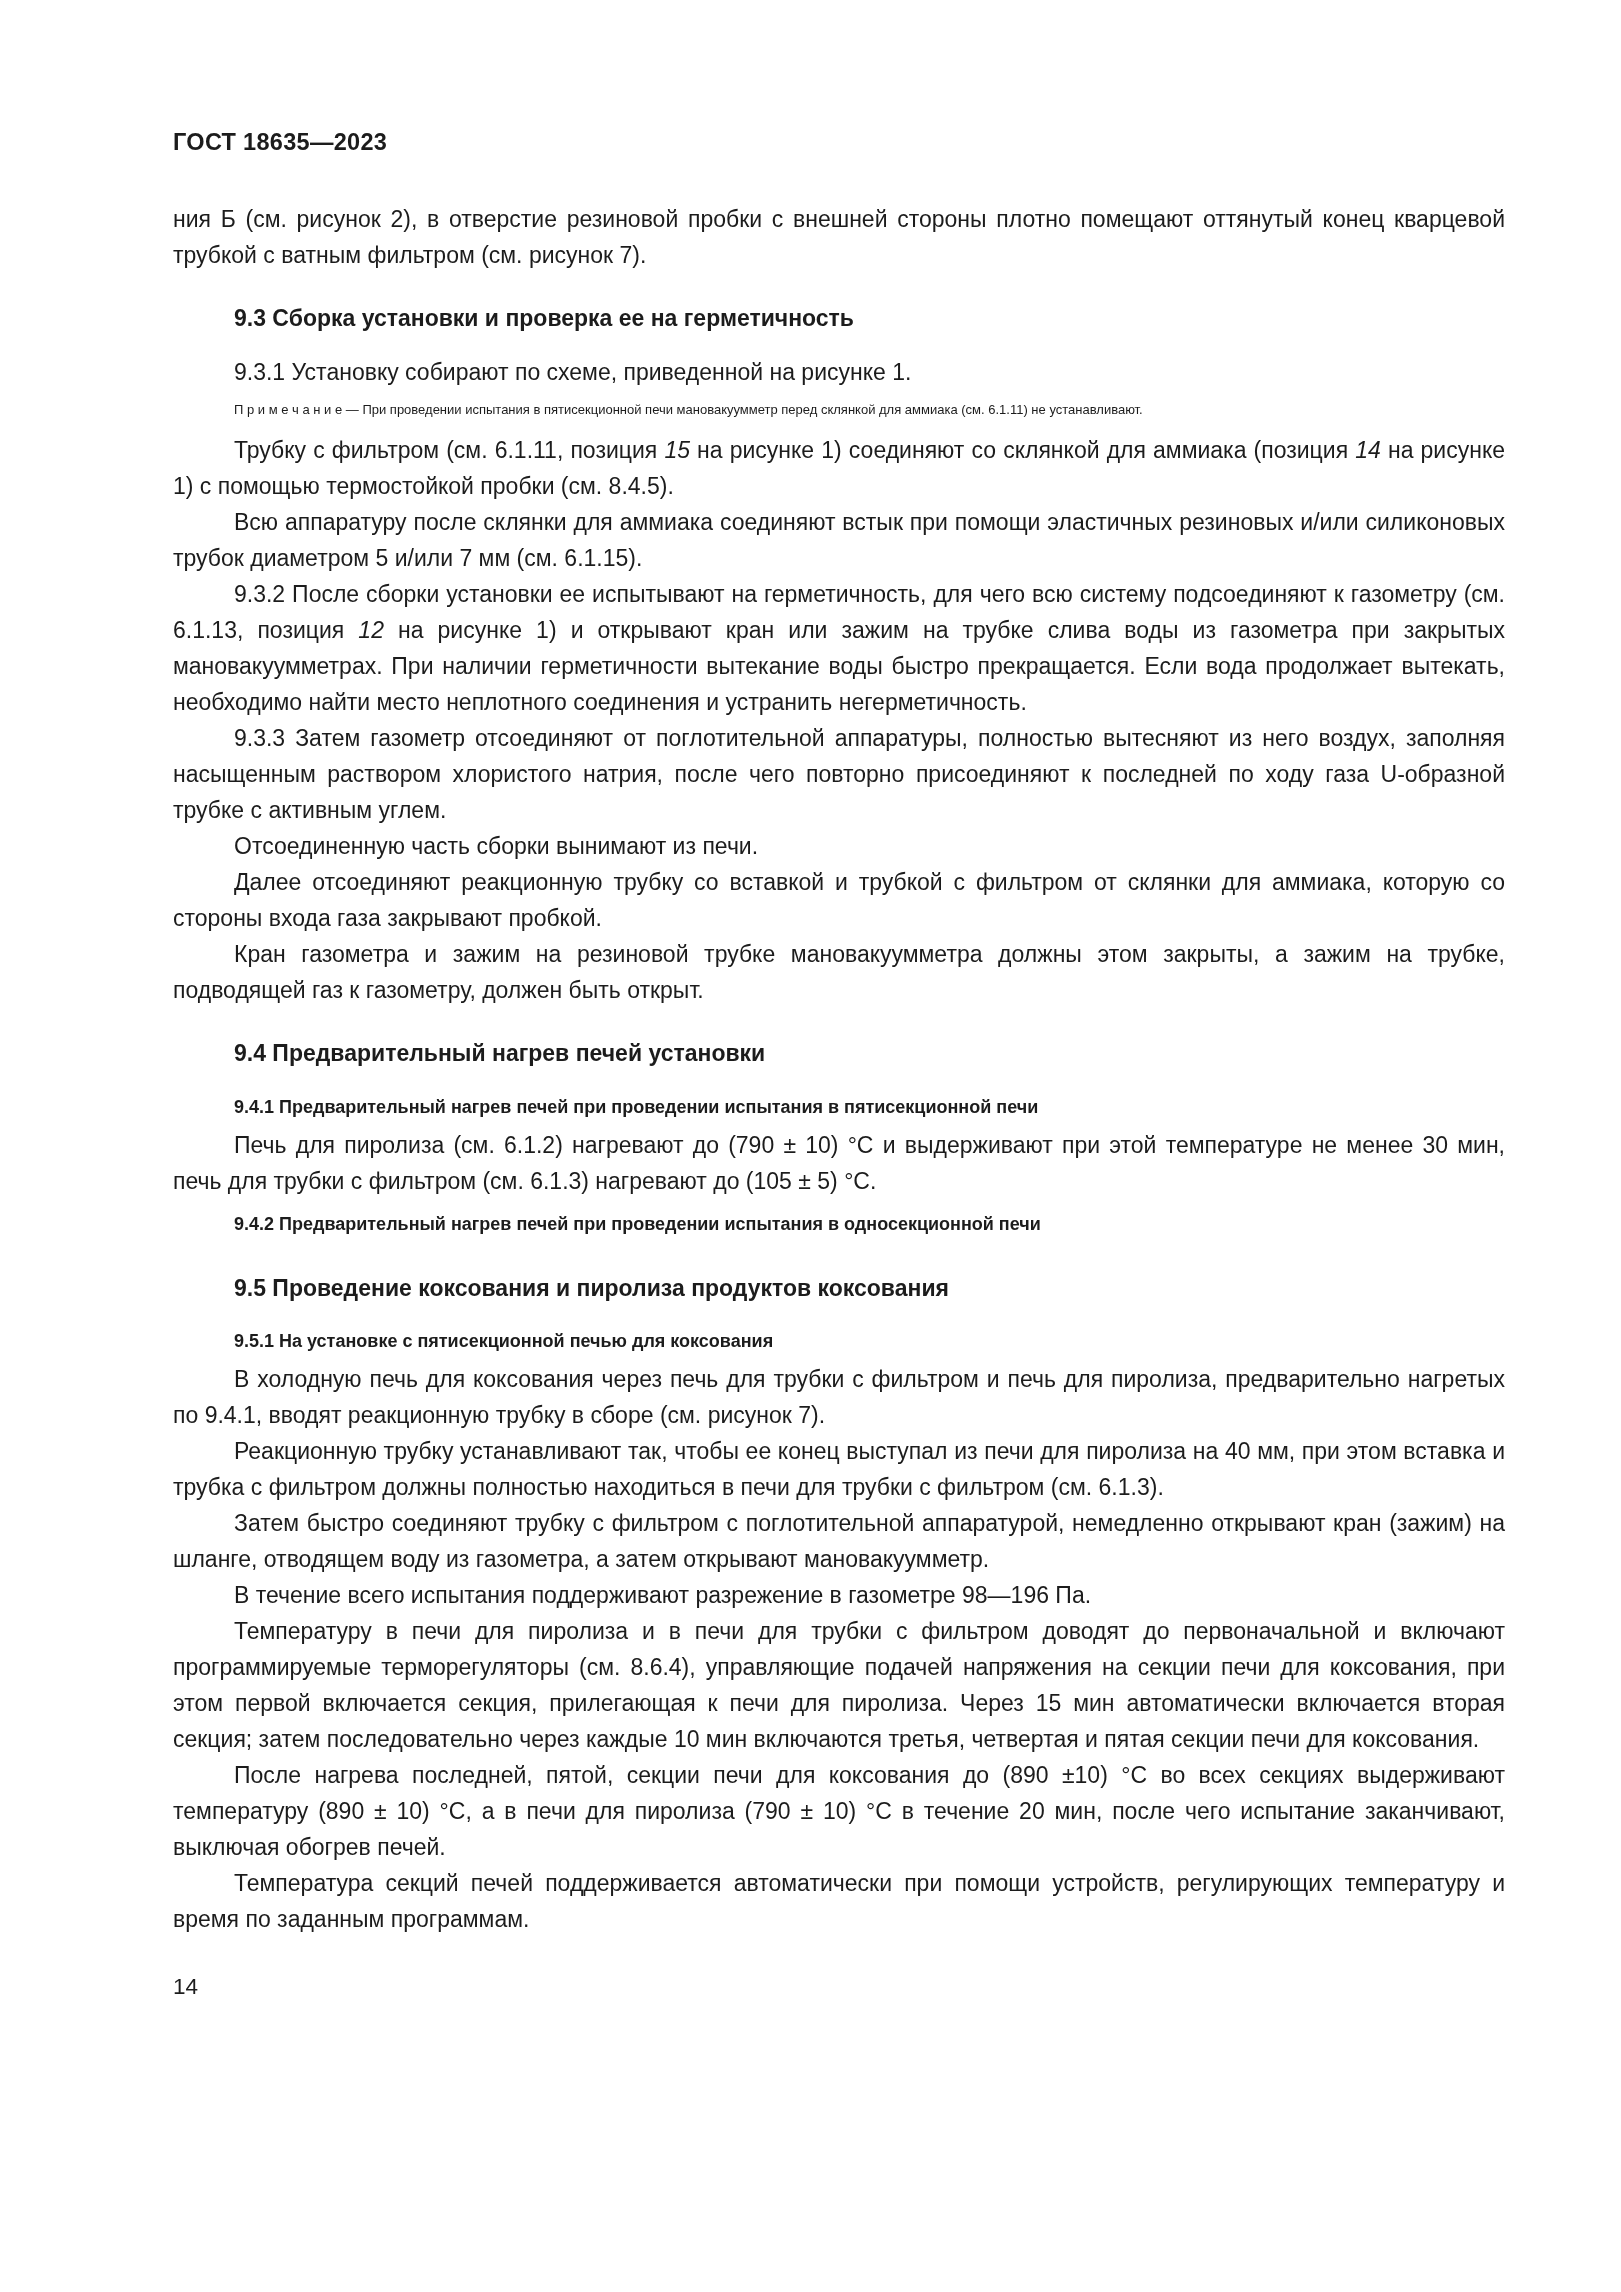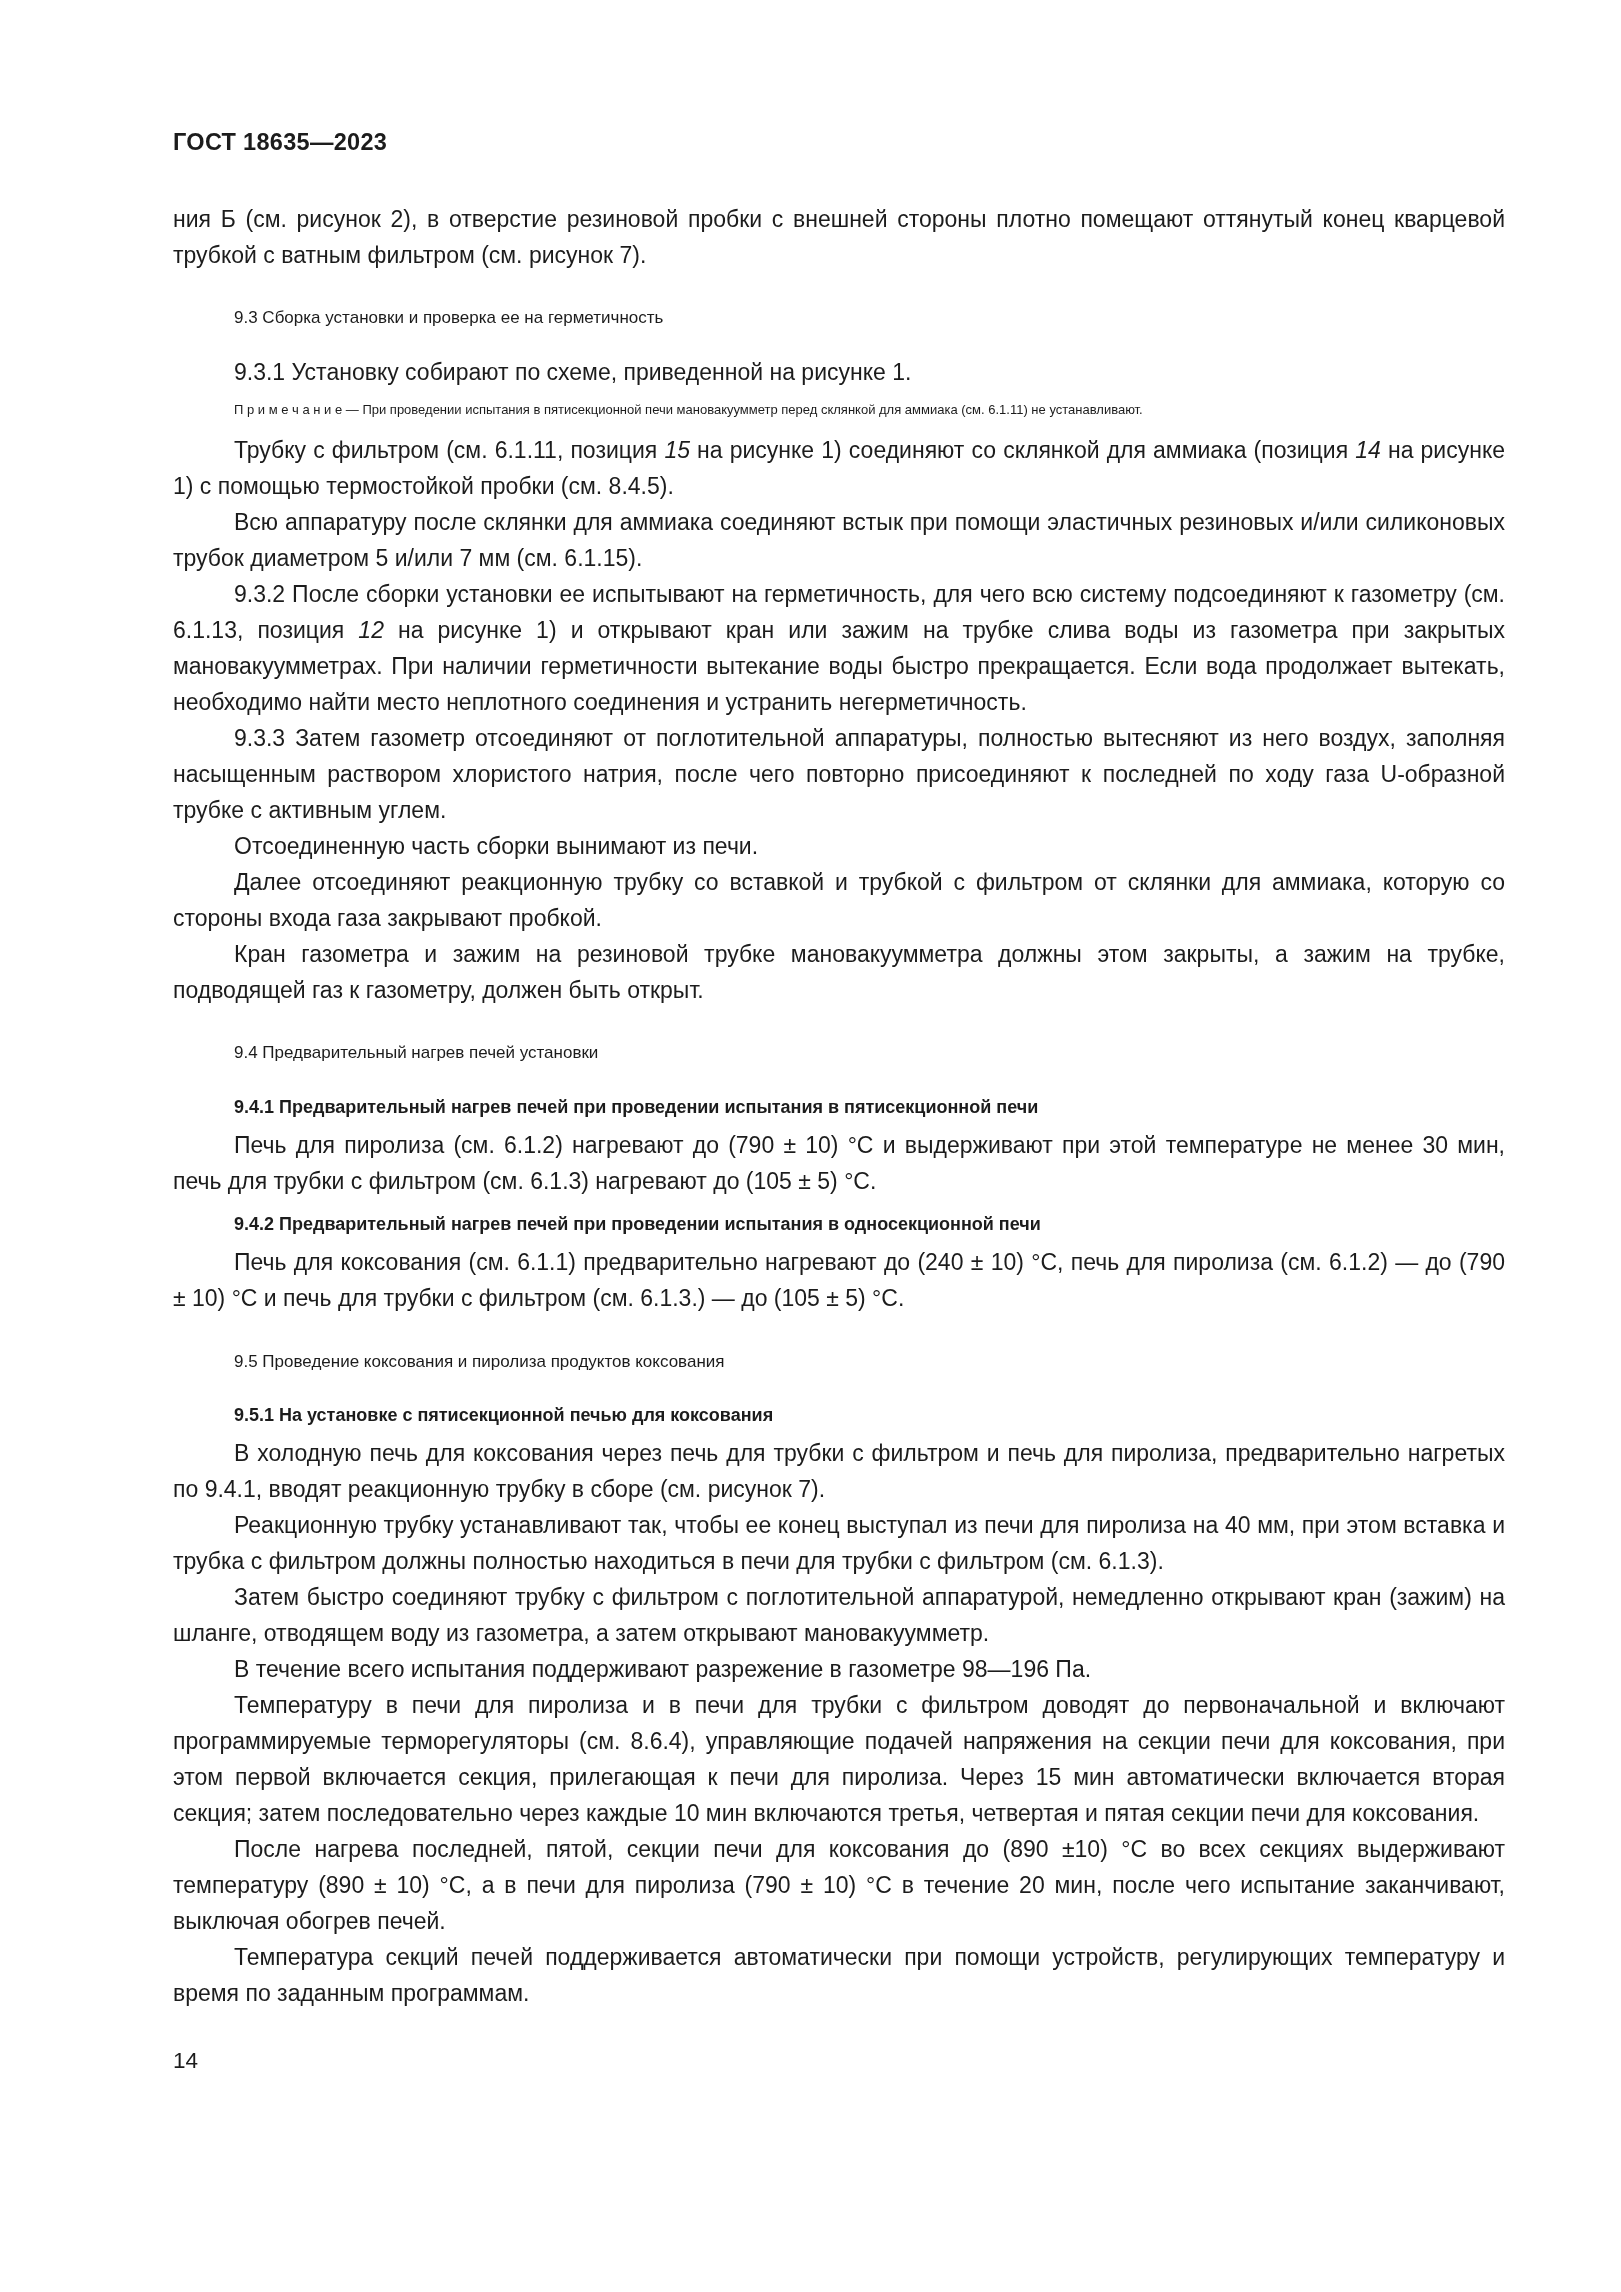--- a/index.html
+++ b/index.html
@@ -34,23 +34,23 @@
   .body, .body-noindent {
     font-size: 23px;
     line-height: 36px;
     text-align: justify;
     text-indent: 61px;
   }
   .body-noindent {
     text-indent: 0;
   }
   .heading {
-    font-size: 17px;
+    font-size: 23px;
     line-height: 36px;
-    font-weight: normal;
+    font-weight: bold;
     margin: 27.4px 0 17.6px 0 !important;
     text-indent: 61px;
   }
   .subheading {
     font-size: 18px;
     line-height: 36px;
     font-weight: bold;
     margin: 7.8px 0 2px 0 !important;
     text-indent: 61px;
   }
@@ -85,21 +85,20 @@
       <p class="body"><span>Всю аппаратуру после склянки для аммиака соединяют встык при помощи эластичных резиновых и/или силиконовых трубок диаметром 5 и/или 7 мм (см. 6.1.15).</span></p>
       <p class="body"><span>9.3.2 После сборки установки ее испытывают на герметичность, для чего всю систему подсоединяют к газометру (см. 6.1.13, позиция </span><span class="italic">12</span><span> на рисунке 1) и открывают кран или зажим на трубке слива воды из газометра при закрытых мановакуумметрах. При наличии герметичности вытекание воды быстро прекращается. Если вода продолжает вытекать, необходимо найти место неплотного соединения и устранить негерметичность.</span></p>
       <p class="body"><span>9.3.3 Затем газометр отсоединяют от поглотительной аппаратуры, полностью вытесняют из него воздух, заполняя насыщенным раствором хлористого натрия, после чего повторно присоединяют к последней по ходу газа U-образной трубке с активным углем.</span></p>
       <p class="body"><span>Отсоединенную часть сборки вынимают из печи.</span></p>
       <p class="body"><span>Далее отсоединяют реакционную трубку со вставкой и трубкой с фильтром от склянки для аммиака, которую со стороны входа газа закрывают пробкой.</span></p>
       <p class="body"><span>Кран газометра и зажим на резиновой трубке мановакуумметра должны этом закрыты, а зажим на трубке, подводящей газ к газометру, должен быть открыт.</span></p>
       <p class="heading"><span>9.4 Предварительный нагрев печей установки</span></p>
       <p class="subheading"><span>9.4.1 Предварительный нагрев печей при проведении испытания в пятисекционной печи</span></p>
       <p class="body"><span>Печь для пиролиза (см. 6.1.2) нагревают до (790 ± 10) °С и выдерживают при этой температуре не менее 30 мин, печь для трубки с фильтром (см. 6.1.3) нагревают до (105 ± 5) °С.</span></p>
       <p class="subheading"><span>9.4.2 Предварительный нагрев печей при проведении испытания в односекционной печи</span></p>
-      <p class="body"><span>Печь для коксования (см. 6.1.1) предварительно нагревают до (240 ± 10) °С, печь для пиролиза (см. 6.1.2) — до (790 ± 10) °С и печь для трубки с фильтром (см. 6.1.3.) — до (105 ± 5) °С.</span></p>
       <p class="heading"><span>9.5 Проведение коксования и пиролиза продуктов коксования</span></p>
       <p class="subheading"><span>9.5.1 На установке с пятисекционной печью для коксования</span></p>
       <p class="body"><span>В холодную печь для коксования через печь для трубки с фильтром и печь для пиролиза, предварительно нагретых по 9.4.1, вводят реакционную трубку в сборе (см. рисунок 7).</span></p>
       <p class="body"><span>Реакционную трубку устанавливают так, чтобы ее конец выступал из печи для пиролиза на 40 мм, при этом вставка и трубка с фильтром должны полностью находиться в печи для трубки с фильтром (см. 6.1.3).</span></p>
       <p class="body"><span>Затем быстро соединяют трубку с фильтром с поглотительной аппаратурой, немедленно открывают кран (зажим) на шланге, отводящем воду из газометра, а затем открывают мановакуумметр.</span></p>
       <p class="body"><span>В течение всего испытания поддерживают разрежение в газометре 98—196 Па.</span></p>
       <p class="body"><span>Температуру в печи для пиролиза и в печи для трубки с фильтром доводят до первоначальной и включают программируемые терморегуляторы (см. 8.6.4), управляющие подачей напряжения на секции печи для коксования, при этом первой включается секция, прилегающая к печи для пиролиза. Через 15 мин автоматически включается вторая секция; затем последовательно через каждые 10 мин включаются третья, четвертая и пятая секции печи для коксования.</span></p>
       <p class="body"><span>После нагрева последней, пятой, секции печи для коксования до (890 ±10) °С во всех секциях выдерживают температуру (890 ± 10) °С, а в печи для пиролиза (790 ± 10) °С в течение 20 мин, после чего испытание заканчивают, выключая обогрев печей.</span></p>
       <p class="body"><span>Температура секций печей поддерживается автоматически при помощи устройств, регулирующих температуру и время по заданным программам.</span></p>
     </div>

